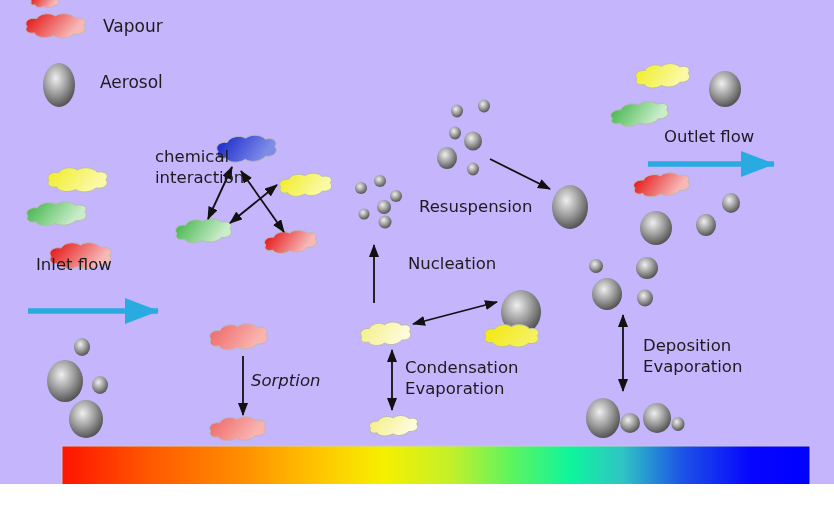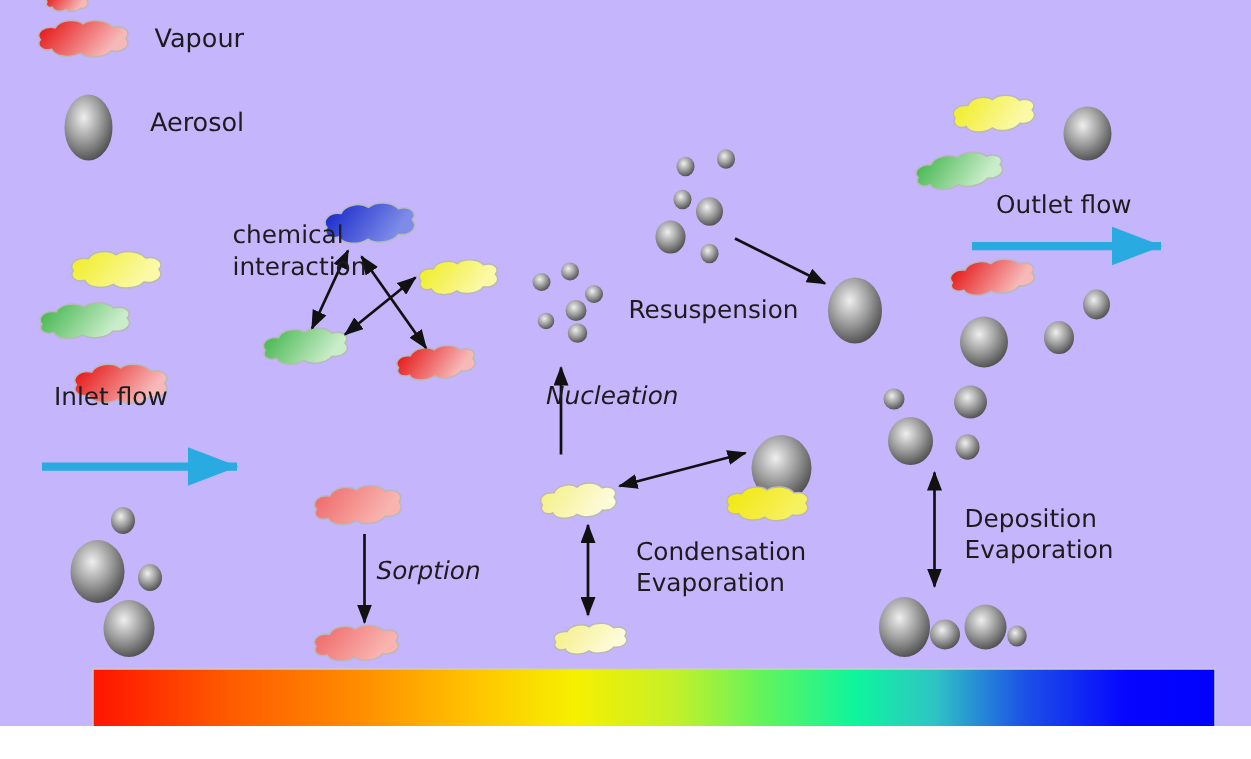--- a/index.html
+++ b/index.html
@@ -129,20 +129,20 @@
       <line x1="28" y1="311" x2="158" y2="311" stroke="#29abe2" stroke-width="5.5" marker-end="url(#mBlue)"></line>
       <line x1="648" y1="164" x2="774" y2="164" stroke="#29abe2" stroke-width="5.5" marker-end="url(#mBlue)"></line>
     </svg>
 
   <div class="lbl" style="left:103px;top:16px;font-size:17px;">Vapour</div>
   <div class="lbl" style="left:100px;top:72px;font-size:17px;">Aerosol</div>
   <div class="lbl" style="left:119px;top:146px;margin-left:36px;">chemical
 interaction</div>
   <div class="lbl" style="left:36px;top:254px;">Inlet flow</div>
   <div class="lbl" style="left:251px;top:370px;font-style:italic;">Sorption</div>
-  <div class="lbl" style="left:364px;top:253px;font-style:italic;">Nucleation</div>
+  <div class="lbl" style="left:408px;top:253px;">Nucleation</div>
   <div class="lbl" style="left:419px;top:196px;">Resuspension</div>
-  <div class="lbl" style="left:424px;top:357px;">Condensation
+  <div class="lbl" style="left:405px;top:357px;">Condensation
 Evaporation</div>
   <div class="lbl" style="left:643px;top:335px;">Deposition
 Evaporation</div>
   <div class="lbl" style="left:664px;top:126px;text-align:center;">Outlet flow</div>
 </div>
 
 </body></html>

